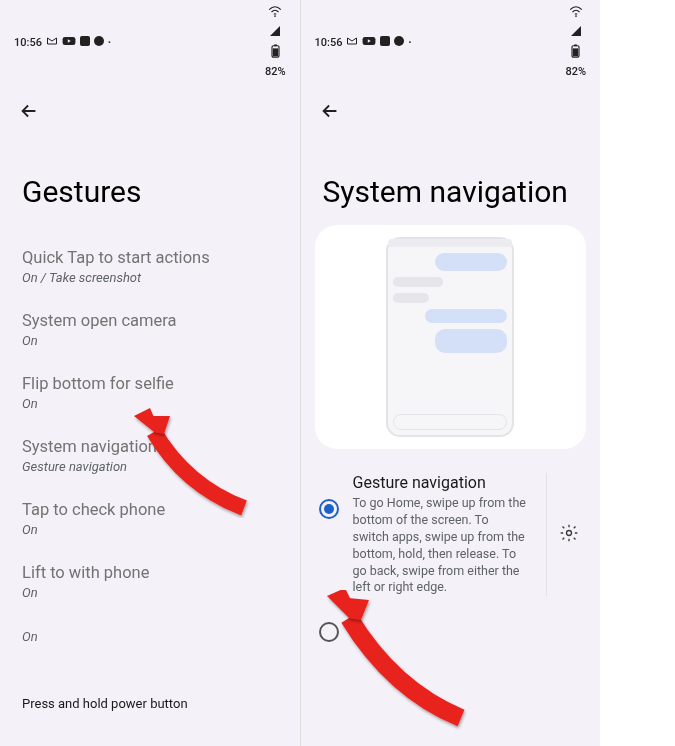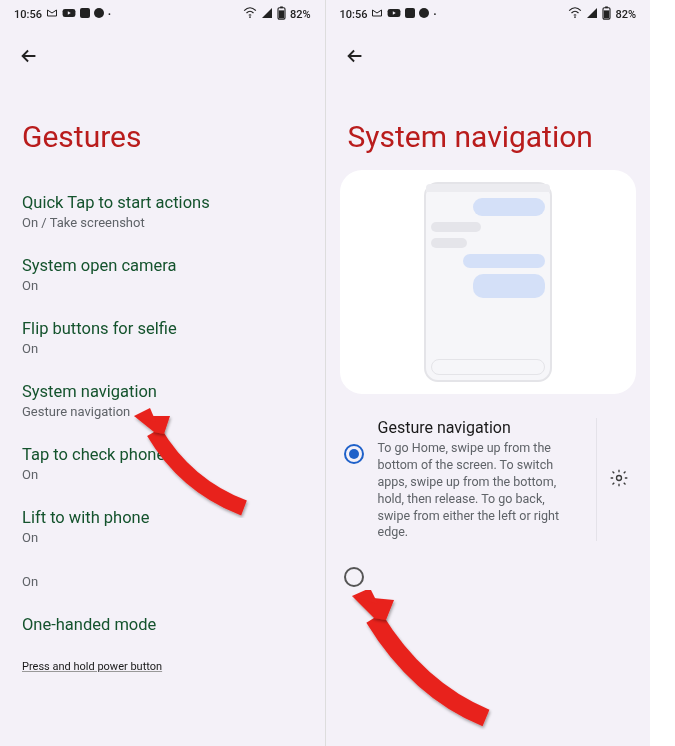--- a/index.html
+++ b/index.html
@@ -7,21 +7,21 @@
     font-family: -apple-system, BlinkMacSystemFont, "Segoe UI", Roboto, sans-serif;
     background: #fff;
     width: 675px;
     height: 746px;
     overflow: hidden;
     position: relative;
   }
   .container {
     display: flex;
     flex-direction: row;
-    width: 650px;
+    width: 600px;
     height: 746px;
   }
   .phone {
     width: 337px;
     height: 746px;
     background: #f4f1f8;
     position: relative;
     overflow: hidden;
   }
   .phone + .phone {
@@ -30,49 +30,50 @@
   }
   .statusbar {
     display: flex;
     justify-content: space-between;
     align-items: center;
     padding: 6px 14px 4px 14px;
     font-size: 12px;
     color: #222;
     font-weight: 500;
   }
-  .statusbar .right { display:flex; align-items:center; gap:4px; }
+  .statusbar .right { display:flex; align-items:center; gap:4px;flex-direction:column; }
   .status-icons { display:flex; align-items:center; gap:4px; }
   .status-icons span { font-size:11px; }
   .status-icons .g-icon svg { width:12px; height:12px; }
   .back-row {
     padding: 18px 18px 6px 18px;
   }
   .back-icon svg { width:22px; height:22px; stroke:#222; stroke-width:2; fill:none; }
   .page-title {
     font-size: 30px;
     font-weight: 400;
-    color: #b91c1c;
+    color: #000000;
     padding: 42px 22px 26px 22px;
   }
   .list {
     padding: 0 22px;
   }
   .item {
     padding: 13px 0;
   }
   .item-title {
     font-size: 16.5px;
-    color: #14532d;
+    color: #737373;
     font-weight: 400;
   }
   .item-sub {
     font-size: 13px;
     color: #5f6368;
     margin-top: 3px;
+    font-style: italic;
   }
   
   .preview-card {
     background: #fff;
     border-radius: 22px;
     margin: 0 14px;
     height: 224px;
     display:flex;
     align-items:center;
     justify-content:center;
@@ -150,23 +151,22 @@
 
   
   .arrow {
     position:absolute;
     pointer-events:none;
   }
   .arrow svg { display:block; }
   
   .cutoff {
     padding: 13px 22px 0 22px;
-    font-size: 11px;
+    font-size: 13px;
     color: #1a1a1a;
-    text-decoration: underline;
     text-decoration-style: solid;
     text-decoration-color: #999;
   }
 </style>
 </head>
 <body>
 
 <div class="container">
 
   <div class="phone">
@@ -218,40 +218,39 @@
     <div class="list">
       <div class="item">
         <div class="item-title">Quick Tap to start actions</div>
         <div class="item-sub">On / Take screenshot</div>
       </div>
       <div class="item">
         <div class="item-title">System open camera</div>
         <div class="item-sub">On</div>
       </div>
       <div class="item">
-        <div class="item-title">Flip buttons for selfie</div>
+        <div class="item-title">Flip bottom for selfie</div>
         <div class="item-sub">On</div>
       </div>
       <div class="item">
         <div class="item-title">System navigation</div>
         <div class="item-sub">Gesture navigation</div>
       </div>
       <div class="item">
         <div class="item-title">Tap to check phone</div>
         <div class="item-sub">On</div>
       </div>
       <div class="item">
         <div class="item-title">Lift to with phone</div>
         <div class="item-sub">On</div>
       </div>
       <div class="item">
         <div class="item-sub">On</div>
       </div>
       <div class="item">
-        <div class="item-title">One-handed mode</div>
       </div>
     </div>
     <div class="cutoff">Press and hold power button</div>
 
     <div class="arrow" style="left:126px; top:408px;">
       <svg width="130" height="110" viewBox="0 0 130 110">
         <defs>
           <filter id="sh1" x="-20%" y="-20%" width="140%" height="140%">
             <feDropShadow dx="1" dy="2" stdDeviation="1.5" flood-opacity="0.35"></feDropShadow>
           </filter>

